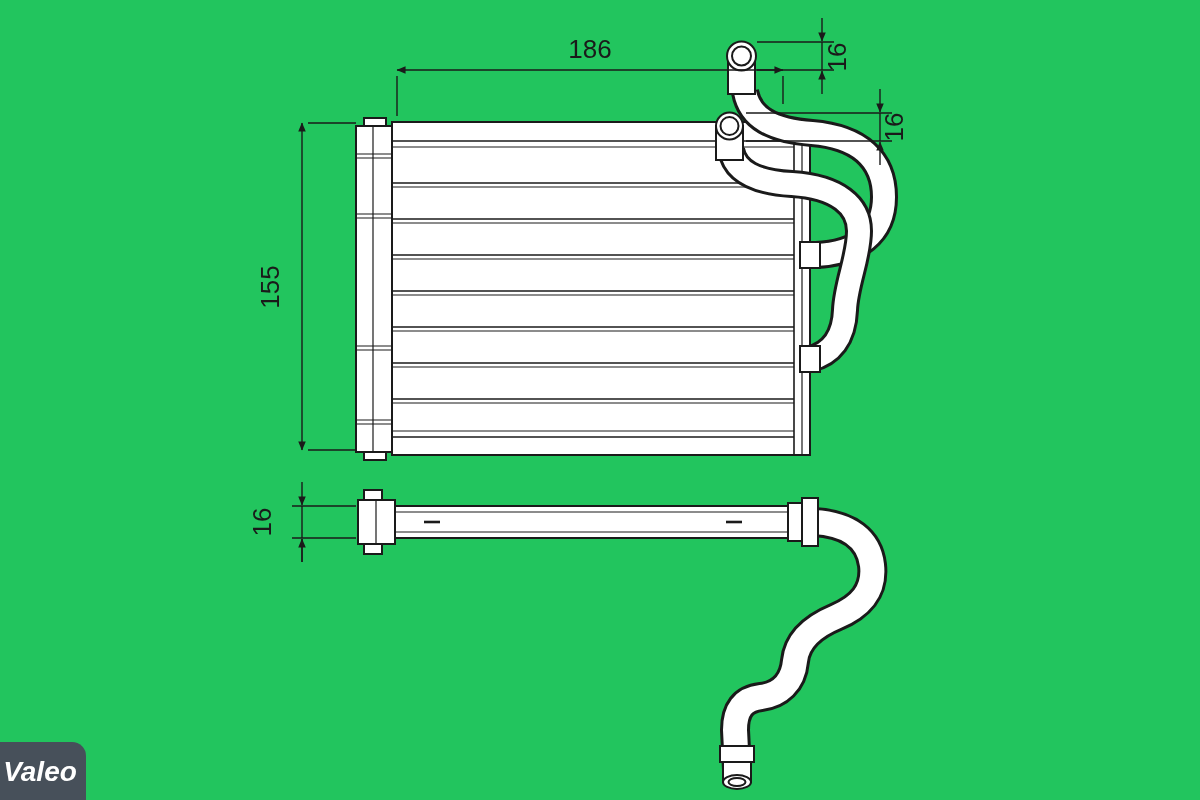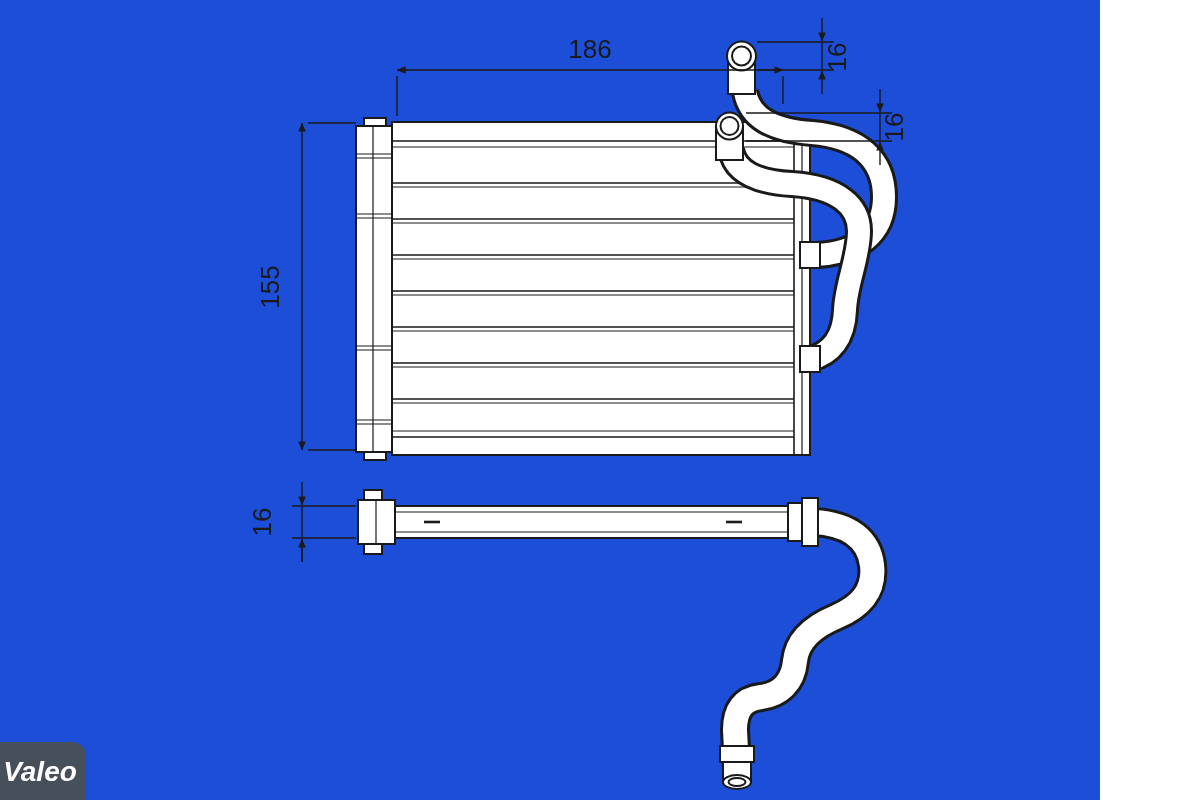--- a/index.html
+++ b/index.html
@@ -1,16 +1,16 @@
 <!DOCTYPE html>
 <html><head>
 <meta charset="utf-8">
 <style>
   html,body{margin:0;padding:0;background:#ffffff;}
-  .stage{width:1100px;height:800px;position:relative;background:#1d4ed8;overflow:hidden;}
+  .stage{width:1200px;height:800px;position:relative;background:#22c55e;overflow:hidden;}
   svg{display:block;}
   .ln  {stroke:#1a1a1a;stroke-width:1.6;fill:none;}
   .lnt {stroke:#1a1a1a;stroke-width:1.2;fill:none;}
   .wfill{fill:#ffffff;stroke:#1a1a1a;stroke-width:2;}
   .tube-o{fill:none;stroke:#1a1a1a;stroke-linejoin:round;stroke-linecap:butt;}
   .tube-i{fill:none;stroke:#ffffff;stroke-linejoin:round;stroke-linecap:butt;}
   .dim{stroke:#1a1a1a;stroke-width:1.4;fill:none;}
   .dimtext{font:26px "Liberation Sans", sans-serif;fill:#1a1a1a;}
   .logotext{font-style:italic;font-weight:700;font-size:28px;font-family:"Liberation Sans",sans-serif;fill:#ffffff;}
 </style>

